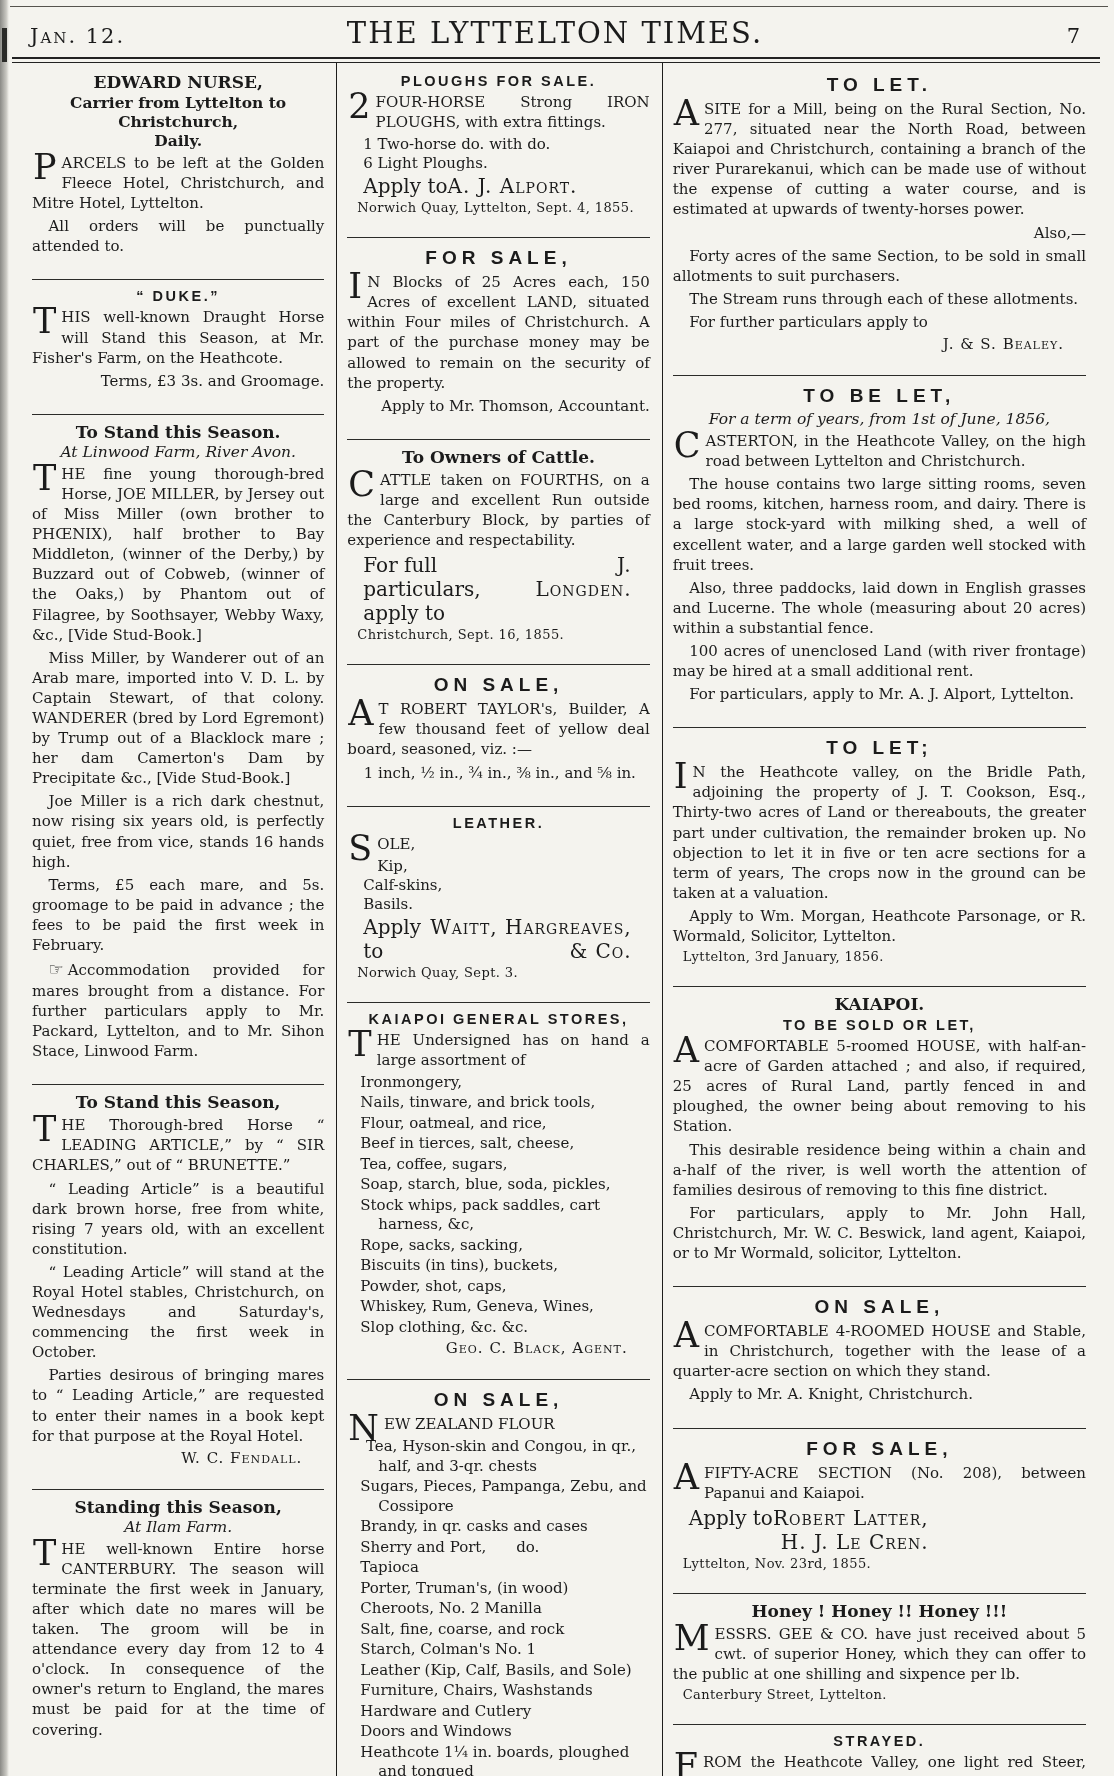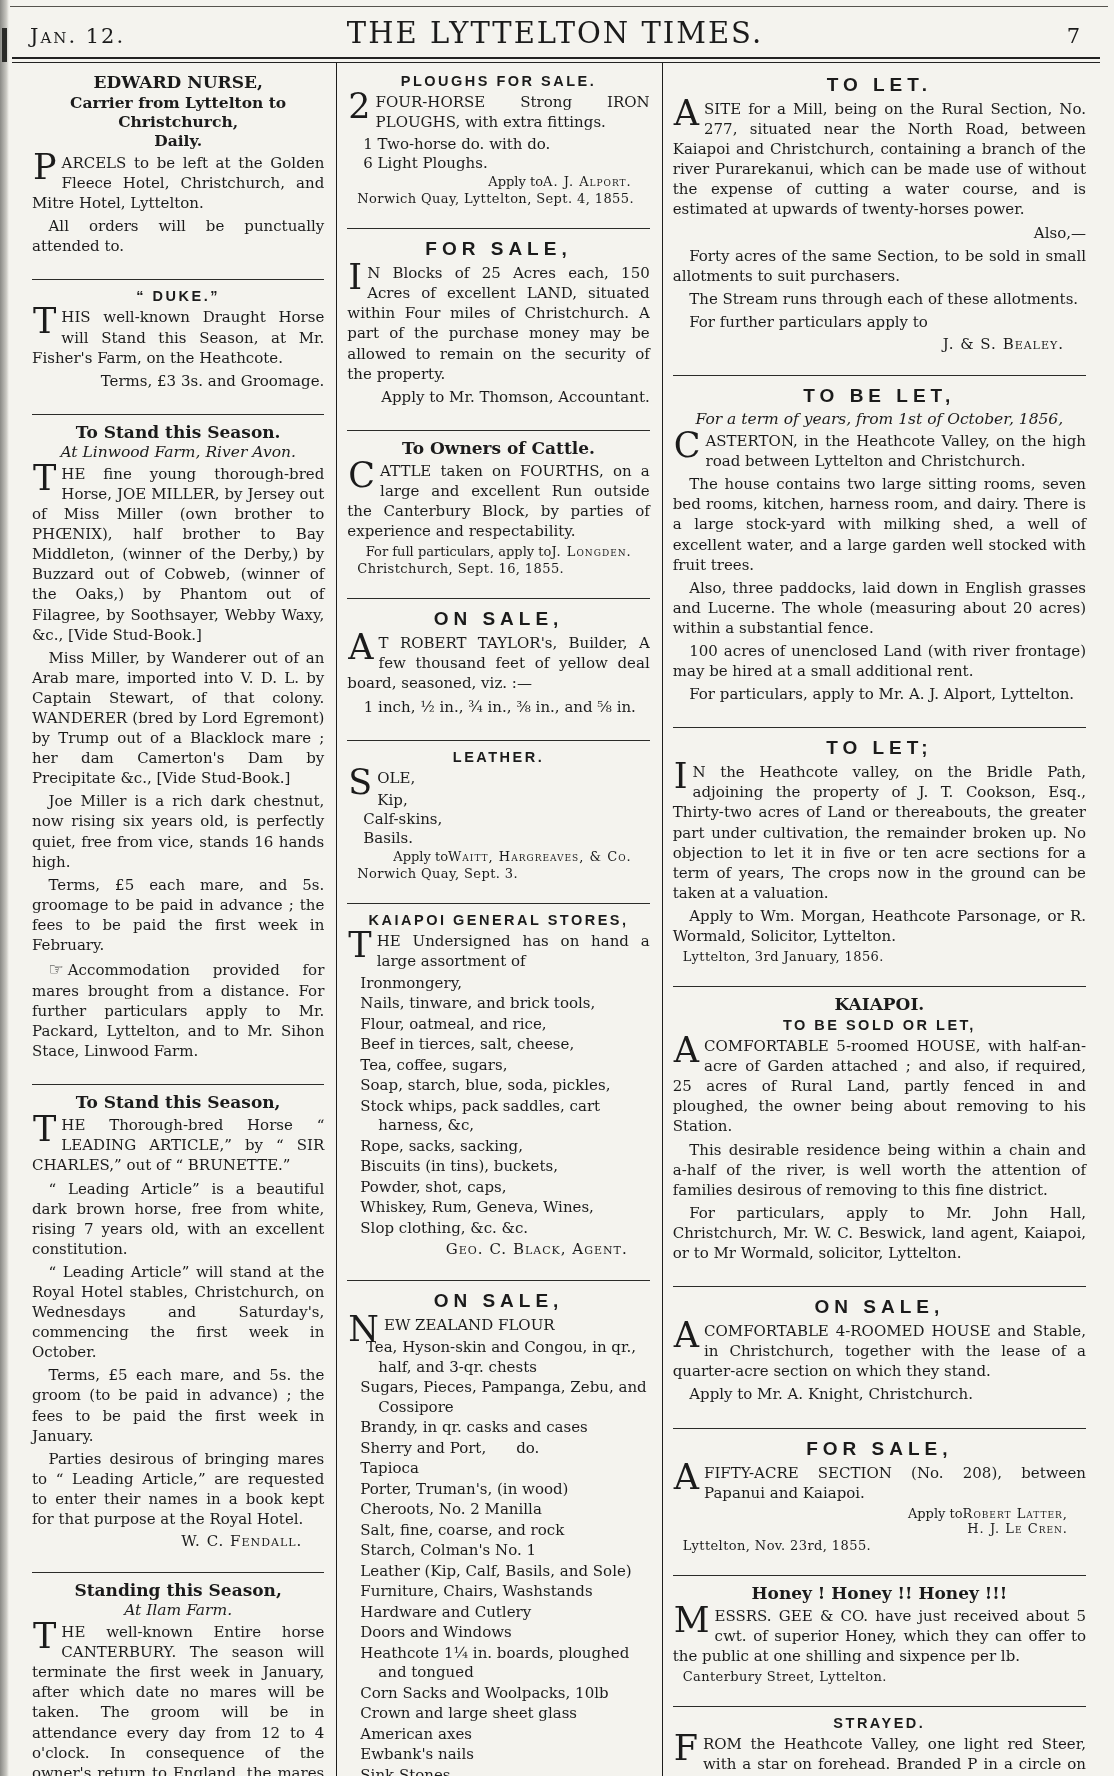--- a/index.html
+++ b/index.html
@@ -39,21 +39,21 @@
     text-align:center;font-size:14.5px;letter-spacing:2.5px;margin:3px 0 2px;}
   .h-sans-lg{font-family:"Liberation Sans","DejaVu Sans",sans-serif;font-weight:bold;
     text-align:center;font-size:19px;letter-spacing:5px;margin:4px 0 3px;}
 
   p{margin:3px 0;text-align:justify;text-indent:1.1em;font-size:15px;line-height:1.34;}
   p.lead{text-indent:0;}
   p.center{text-align:right;text-indent:0;}
   .dropcap{float:left;font-size:35px;line-height:27px;padding:1px 5px 0 1px;}
   .sig{text-align:right;padding-right:22px;font-size:15px;font-variant:small-caps;letter-spacing:1px;margin:2px 0;}
   .dateline{font-size:13px;padding-left:10px;margin:2px 0;letter-spacing:0.4px;}
-  .apply-row{display:flex;justify-content:flex-end;padding:0 18px 0 16px;font-size:13px;margin:2px 0;}
+  .apply-row{display:flex;justify-content:flex-start;padding:0 18px 0 16px;font-size:20px;margin:2px 0;}
   .apply-row .ar{font-variant:small-caps;letter-spacing:1px;text-align:right;}
   .plain-line{font-size:15px;padding-left:16px;margin:1px 0;}
   .list .item{font-size:15px;line-height:1.3;padding-left:30px;text-indent:-18px;margin:1px;}
   .hand{font-size:17px;padding-right:4px;}
 </style>
 </head>
 <body>
 
 <div class="page">
   <div class="spine"></div>
@@ -93,21 +93,20 @@
         <p>Joe Miller is a rich dark chestnut, now rising six years old, is perfectly quiet, free from vice, stands 16 hands high.</p>
         <p>Terms, £5 each mare, and 5s. groomage to be paid in advance ; the fees to be paid the first week in February.</p>
         <p><span class="hand">☞</span><span>Accommodation provided for mares brought from a distance.  For further particulars apply to Mr. Packard, Lyttelton, and to Mr. Sihon Stace, Linwood Farm.</span></p>
       </section>
 
       <section class="ad">
         <div class="h-serif">To Stand this Season,</div>
         <p class="lead"><span class="dropcap">T</span><span>HE Thorough-bred Horse “ LEADING ARTICLE,” by “ SIR CHARLES,” out of “ BRUNETTE.”</span></p>
         <p>“ Leading Article” is a beautiful dark brown horse, free from white, rising 7 years old, with an excellent constitution.</p>
         <p>“ Leading Article” will stand at the Royal Hotel stables, Christchurch, on Wednesdays and Saturday's, commencing the first week in October.</p>
-        <p>Terms, £5 each mare, and 5s. the groom (to be paid in advance) ; the fees to be paid the first week in January.</p>
         <p>Parties desirous of bringing mares to “ Leading Article,” are requested to enter their names in a book kept for that purpose at the Royal Hotel.</p>
         <div class="sig">W. C. Fendall.</div>
       </section>
 
       <section class="ad">
         <div class="h-serif">Standing this Season,</div>
         <div class="h-ital">At Ilam Farm.</div>
         <p class="lead"><span class="dropcap">T</span><span>HE well-known Entire horse CANTERBURY.  The season will terminate the first week in January, after which date no mares will be taken.  The groom will be in attendance every day from 12 to 4 o'clock.  In consequence of the owner's return to England, the mares must be paid for at the time of covering.</span></p>
 
       </section>
@@ -218,21 +217,21 @@
         <p class="lead"><span class="dropcap">A</span><span>SITE for a Mill, being on the Rural Section, No. 277, situated near the North Road, between Kaiapoi and Christchurch, containing a branch of the river Purarekanui, which can be made use of without the expense of cutting a water course, and is estimated at upwards of twenty-horses power.</span></p>
         <p class="center">Also,—</p>
         <p>Forty acres of the same Section, to be sold in small allotments to suit purchasers.</p>
         <p>The Stream runs through each of these allotments.</p>
         <p>For further particulars apply to</p>
         <div class="sig">J. &amp; S. Bealey.</div>
       </section>
 
       <section class="ad">
         <div class="h-sans-lg">TO BE LET,</div>
-        <div class="h-ital">For a term of years, from 1st of October, 1856,</div>
+        <div class="h-ital">For a term of years, from 1st of June, 1856,</div>
         <p class="lead"><span class="dropcap">C</span><span>ASTERTON, in the Heathcote Valley, on the high road between Lyttelton and Christchurch.</span></p>
         <p>The house contains two large sitting rooms, seven bed rooms, kitchen, harness room, and dairy.  There is a large stock-yard with milking shed, a well of excellent water, and a large garden well stocked with fruit trees.</p>
         <p>Also, three paddocks, laid down in English grasses and Lucerne.  The whole (measuring about 20 acres) within a substantial fence.</p>
         <p>100 acres of unenclosed Land (with river frontage) may be hired at a small additional rent.</p>
         <p>For particulars, apply to Mr. A. J. Alport, Lyttelton.</p>
       </section>
 
       <section class="ad">
         <div class="h-sans-lg">TO LET;</div>
         <p class="lead"><span class="dropcap">I</span><span>N the Heathcote valley, on the Bridle Path, adjoining the property of J. T. Cookson, Esq., Thirty-two acres of Land or thereabouts, the greater part under cultivation, the remainder broken up.  No objection to let it in five or ten acre sections for a term of years,  The crops now in the ground can be taken at a valuation.</span></p>

